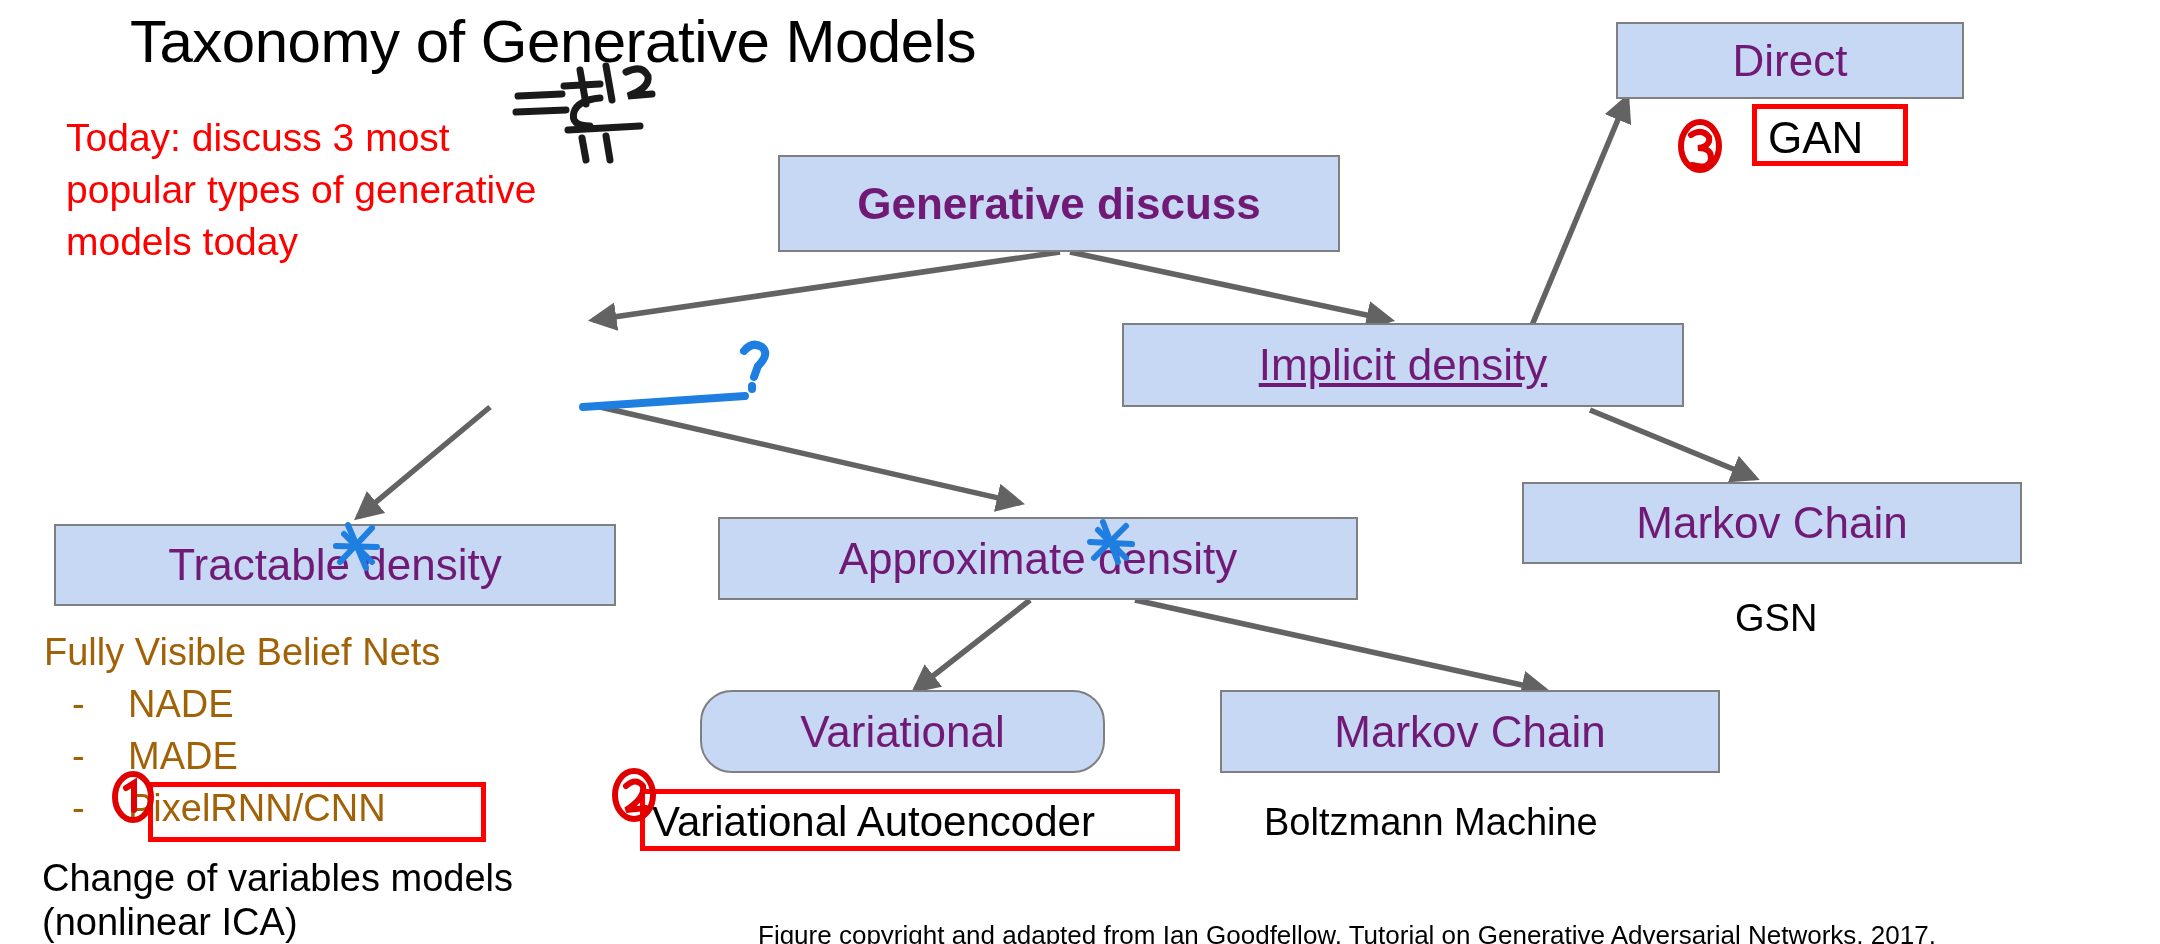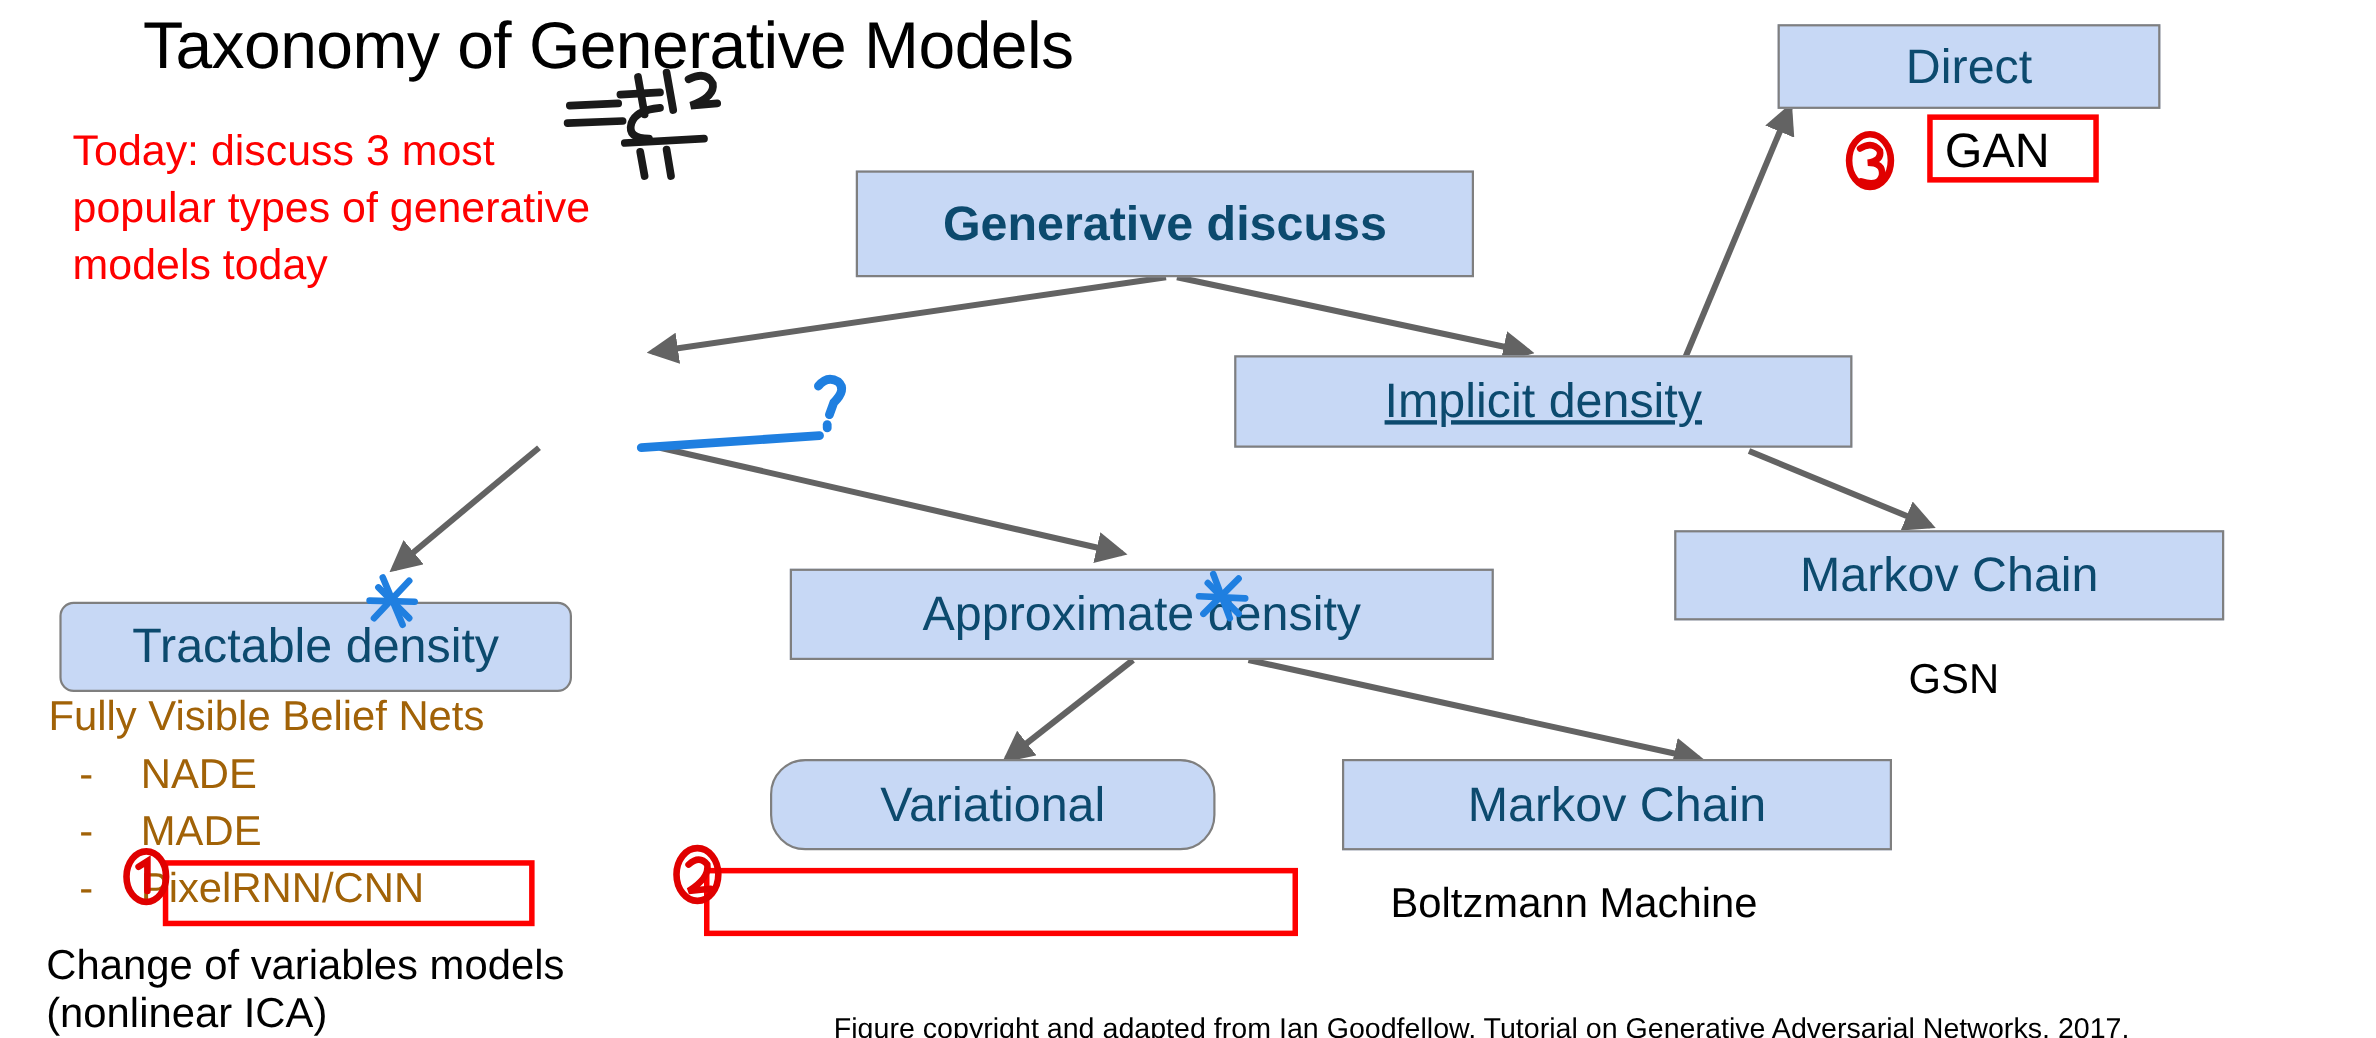--- a/index.html
+++ b/index.html
@@ -42,21 +42,21 @@
     color: #fe0000;
   }
   #today-note div { white-space: nowrap; }
 
   
   .fbox {
     position: absolute;
     box-sizing: border-box;
     background: #c7d8f5;
     border: 2px solid #7f7f7f;
-    color: #0c4a6e;
+    color: #701a75;
     display: flex;
     align-items: center;
     justify-content: center;
     font-size: 44px;
     line-height: 1;
     white-space: nowrap;
   }
   .fbox.bold { font-weight: bold; }
 
   
@@ -175,38 +175,39 @@
     <div>Today: discuss 3 most</div>
     <div>popular types of generative</div>
     <div>models today</div>
   </div>
 
   <div class="fbox bold" style="left:778px; top:155px; width:562px; height:97px;">Generative discuss</div>
 
 
   <div class="fbox" style="left:1122px; top:323px; width:562px; height:84px;text-decoration:underline;">Implicit density</div>
 
-  <div class="fbox" style="left:54px; top:547px; width:466px; height:82px;border-radius:13px;">Tractable density</div>
+  <div class="fbox" style="left:54px; top:524px; width:562px; height:82px;">Tractable density</div>
 
   <div class="fbox" style="left:718px; top:517px; width:640px; height:83px;">Approximate density</div>
 
   <div class="fbox" style="left:1616px; top:22px; width:348px; height:77px;">Direct</div>
 
   <div class="fbox" style="left:1522px; top:482px; width:500px; height:82px;">Markov Chain</div>
 
   <div class="fbox" style="left:700px; top:690px; width:405px; height:83px;border-radius:32px;">Variational</div>
 
   <div class="fbox" style="left:1220px; top:690px; width:500px; height:83px;">Markov Chain</div>
 
   <div class="caption" style="left:1735px; top:596px;">GSN</div>
 
   <div class="caption" style="left:1264px; top:800px;">Boltzmann Machine</div>
 
   <div class="caption" style="left:1768px; top:116px; font-size:44px;">GAN</div>
 
+  <div class="caption" style="left:652px; top:800px; font-size:42px;">Variational Autoencoder</div>
 
   <div id="tractable-list">
     <div class="head">Fully Visible Belief Nets</div>
     <div class="li">
       <span class="dash">-</span><span>NADE</span>
     </div>
     <div class="li">
       <span class="dash">-</span><span>MADE</span>
     </div>
     <div class="li">

